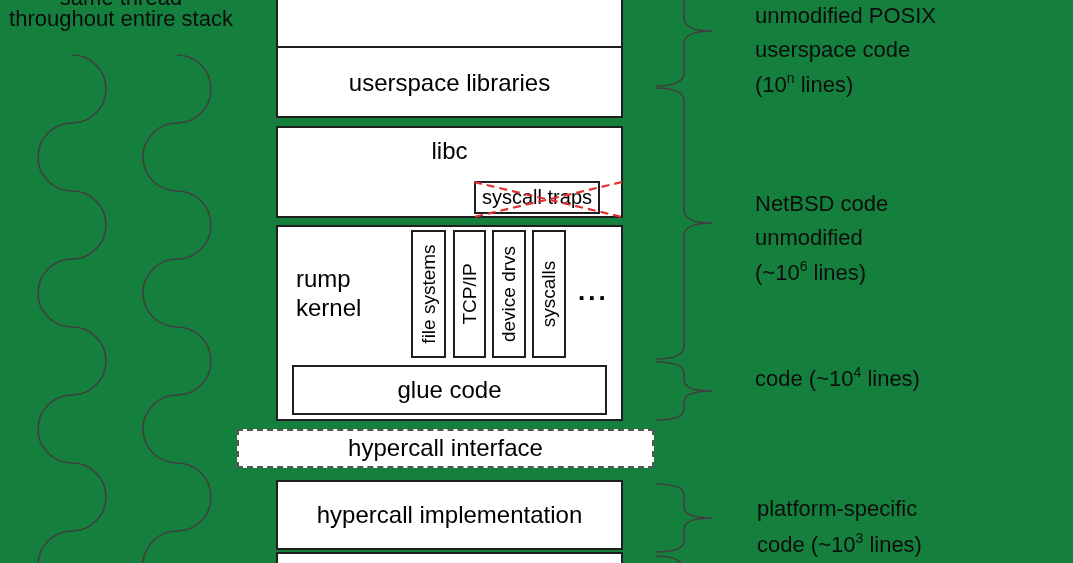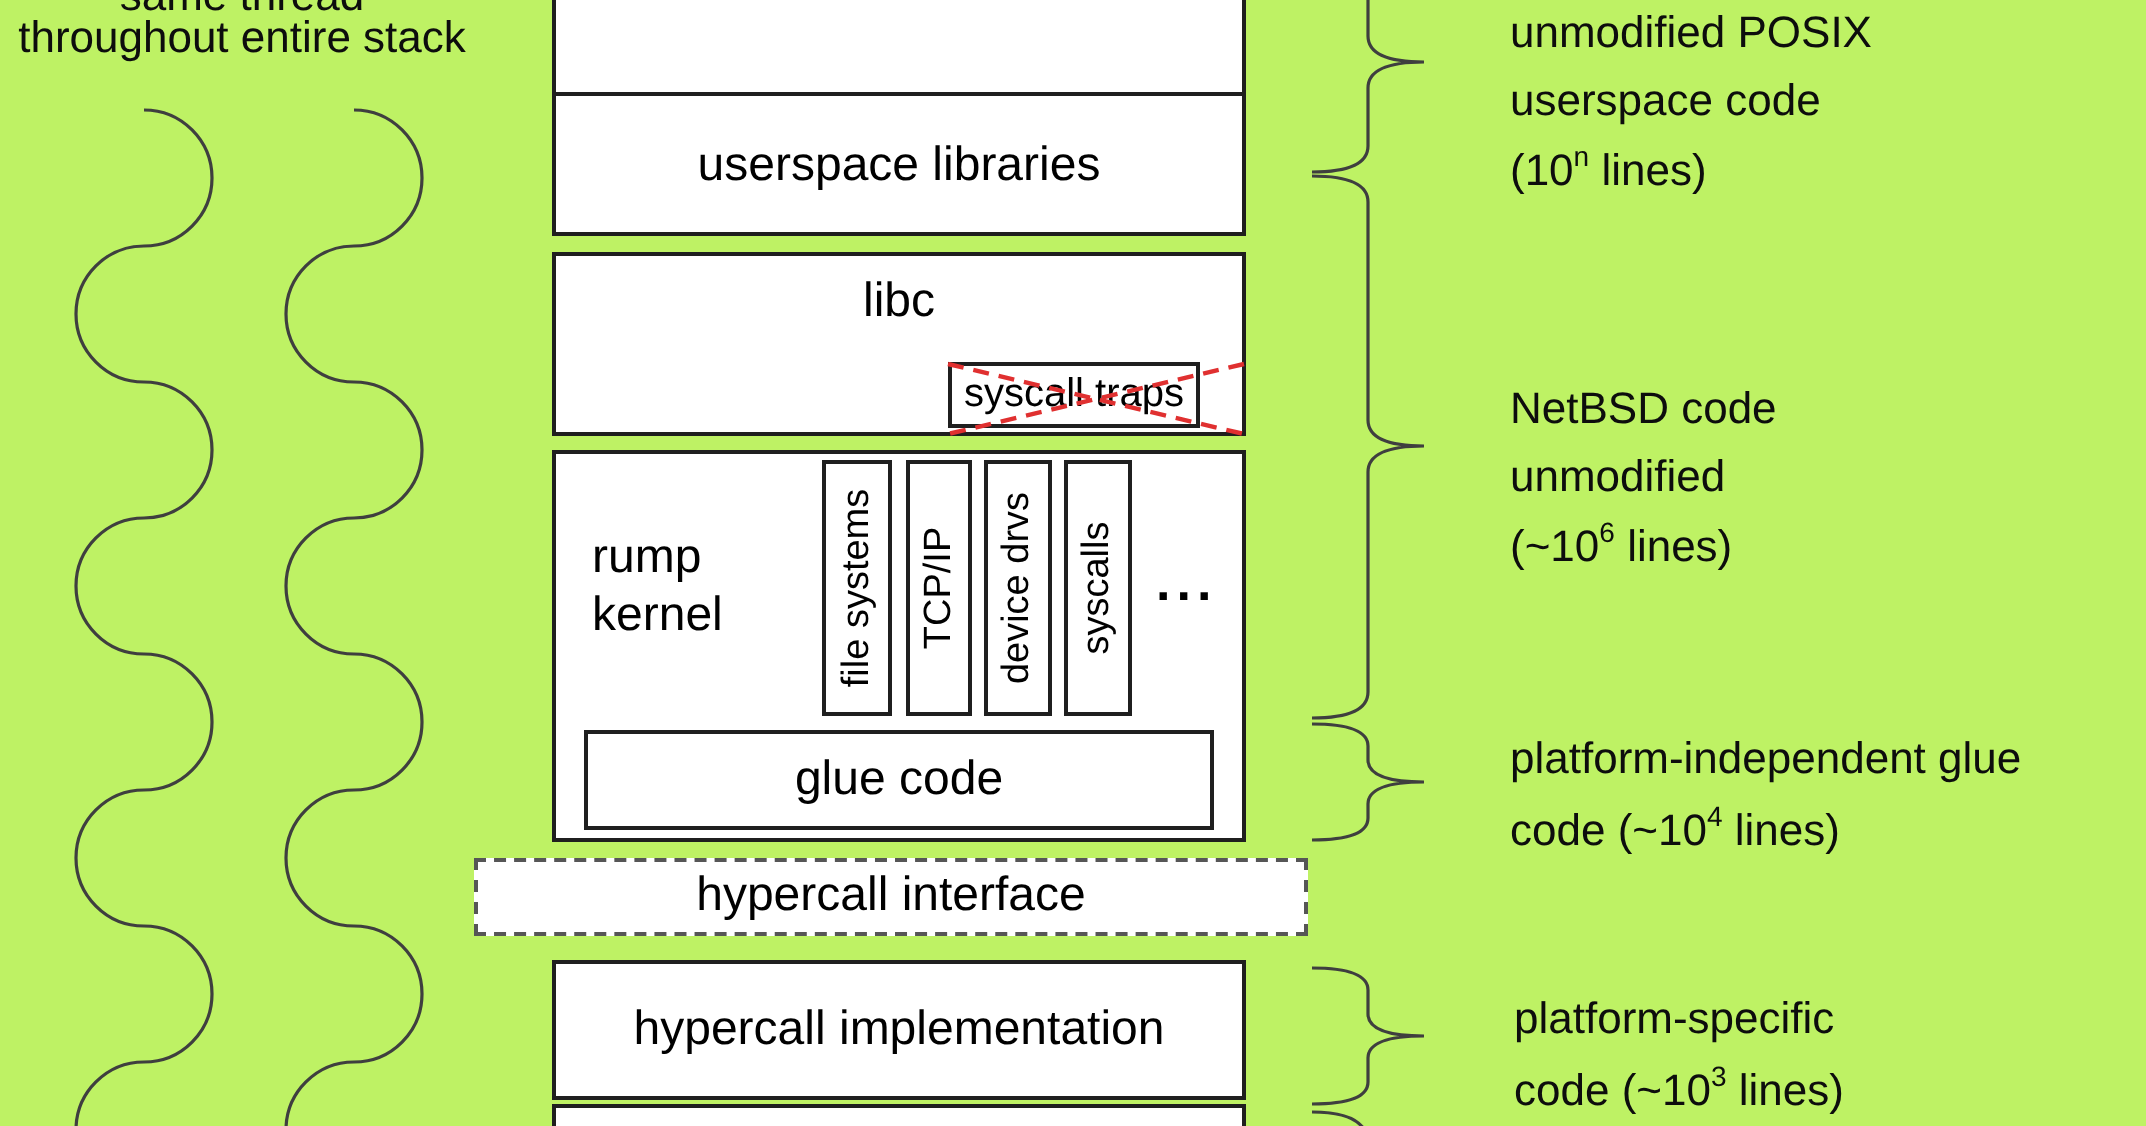--- a/index.html
+++ b/index.html
@@ -1,18 +1,18 @@
 <!DOCTYPE html>
 <html><head>
 <meta charset="utf-8">
 <style>
   html,body { margin:0; padding:0; background:#fff; }
   #canvas {
     position:relative; width:1073px; height:563px; overflow:hidden;
-    background:#bef264; font-family:"Liberation Sans", sans-serif; color:#000;
+    background:#15803d; font-family:"Liberation Sans", sans-serif; color:#000;
   }
   .abs { position:absolute; box-sizing:border-box; }
   .box { position:absolute; box-sizing:border-box; border:2px solid #1f1f1f; background:#fff; }
   .lbl { position:absolute; box-sizing:border-box; text-align:center; font-size:24px; line-height:30px; color:#000; }
   .small-box { position:absolute; box-sizing:border-box; border:2px solid #1f1f1f; background:#fff;
     text-align:center; font-size:20px; }
   .vbox { position:absolute; box-sizing:border-box; top:230px; height:128px; border:2px solid #1f1f1f; background:#fff; }
   .vbox span { position:absolute; left:50%; top:50%; transform:translate(-50%,-50%) rotate(-90deg);
     white-space:nowrap; font-size:19px; color:#000; }
   .ann { position:absolute; font-size:22px; line-height:29px; color:#0d0d0d; white-space:nowrap; }
@@ -85,21 +85,20 @@
     <div><span>(10</span><sup>n</sup><span> lines)</span></div>
   </div>
 
   <div class="ann" style="left:755px; top:184px;">
     <div><span>NetBSD code</span><sup></sup><span></span></div>
     <div><span>unmodified</span><sup></sup><span></span></div>
     <div><span>(~10</span><sup>6</sup><span> lines)</span></div>
   </div>
 
   <div class="ann" style="left:755px; top:358px; line-height:31px;">
-    <div><span>platform-independent glue</span><sup></sup><span></span></div>
     <div><span>code (~10</span><sup>4</sup><span> lines)</span></div>
   </div>
 
   <div class="ann" style="left:757px; top:488px; line-height:31px;">
     <div><span>platform-specific</span><sup></sup><span></span></div>
     <div><span>code (~10</span><sup>3</sup><span> lines)</span></div>
   </div>
 
   <svg class="overlay" width="1073" height="563" viewBox="0 0 1073 563">
     <g fill="none" stroke="#3f3f3f" stroke-width="1.6">

